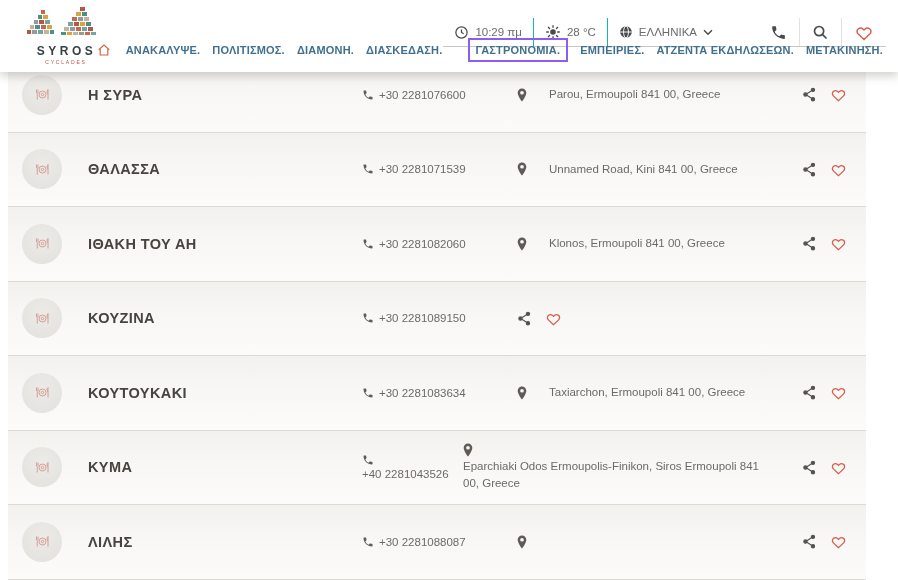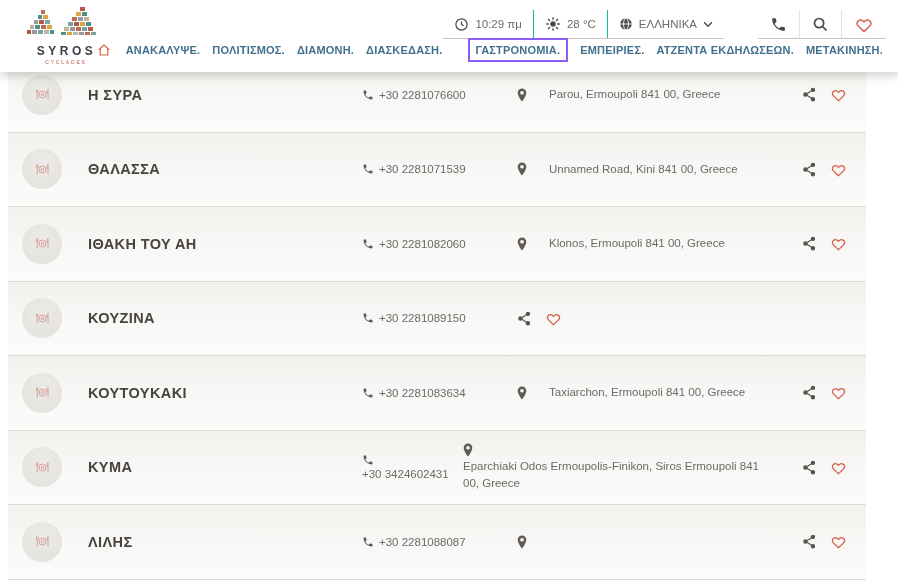--- a/index.html
+++ b/index.html
@@ -45,21 +45,21 @@
 
   
   .header {
     position:absolute; top:0; left:0; right:0; height:72px;
     background:#fff; z-index:5; box-shadow:0 4px 9px rgba(95,90,82,.28);
   }
   .logo { position:absolute; left:18px; top:5px; width:94px; text-align:center; cursor:pointer; }
   .logo-title { font-size:12px; font-weight:bold; letter-spacing:3.5px; color:#3a4046; margin-top:1px; text-indent:3px; }
   .logo-sub { font-size:5px; letter-spacing:1.8px; color:#b5564a; margin-top:1px; text-indent:2px; }
 
-  .utility { position:absolute; top:10px; right:12px; display:flex; align-items:stretch; }
+  .utility { position:absolute; top:18px; right:12px; display:flex; align-items:stretch; }
   .util-group { display:flex; align-items:stretch; border-bottom:1px solid #c9c6c2; height:29px; }
   .util-item { display:flex; align-items:center; gap:6px; padding:0 11px; font-size:11.5px; color:#6b6b6b; white-space:nowrap; }
   .util-item + .util-item { border-left:1px solid #14b8a6; }
   .util-gap { width:34px; }
   .util-btn { padding:0 12px; display:flex; align-items:center; cursor:pointer; }
   .util-btn + .util-btn { border-left:1px solid #e3e1dd; }
   .lang { cursor:pointer; }
 
   .nav { position:absolute; right:15px; top:38px; display:flex; align-items:center; gap:12px; }
   .nav-home { display:flex; align-items:center; cursor:pointer; margin-right:3px; }
@@ -264,21 +264,21 @@
         <circle cx="15" cy="11" r="7"></circle>
         <circle cx="15" cy="11" r="2.5"></circle>
         <path d="M26 1v20M26 1c-2.5 2-2.5 7 0 9"></path>
       </svg>
     </div>
     <div class="name">ΚΥΜΑ</div>
     <div class="phone">
       <svg width="12" height="12" viewBox="0 0 24 24" fill="#5f5c58">
         <path d="M6.6 10.8c1.5 2.8 3.8 5.1 6.6 6.6l2.2-2.2c.3-.3.7-.4 1-.2 1.1.4 2.3.6 3.6.6.6 0 1 .4 1 1V20c0 .6-.4 1-1 1C10.8 21 3 13.2 3 4c0-.6.4-1 1-1h3.5c.6 0 1 .4 1 1 0 1.2.2 2.4.6 3.6.1.3 0 .7-.2 1l-2.3 2.2z"></path>
       </svg>
-      <span class="phone-text">+30 3424602431</span>
+      <span class="phone-text">+40 2281043526</span>
     </div>
     <div class="address">
       <svg width="10" height="14" viewBox="0 0 24 34" fill="#5f5c58">
         <path d="M12 1C6 1 1.5 5.7 1.5 11.5 1.5 19.5 12 33 12 33s10.5-13.5 10.5-21.5C22.5 5.7 18 1 12 1zm0 15a4.5 4.5 0 1 1 0-9 4.5 4.5 0 0 1 0 9z"></path>
       </svg>
       <span class="address-text">Eparchiaki Odos Ermoupolis-Finikon, Siros Ermoupoli 841 00, Greece</span>
     </div>
     <div class="row-actions">
       <span class="icon-btn">
         <svg width="15" height="15" viewBox="0 0 24 24" fill="#55524e" stroke="#55524e" stroke-width="1.8">

